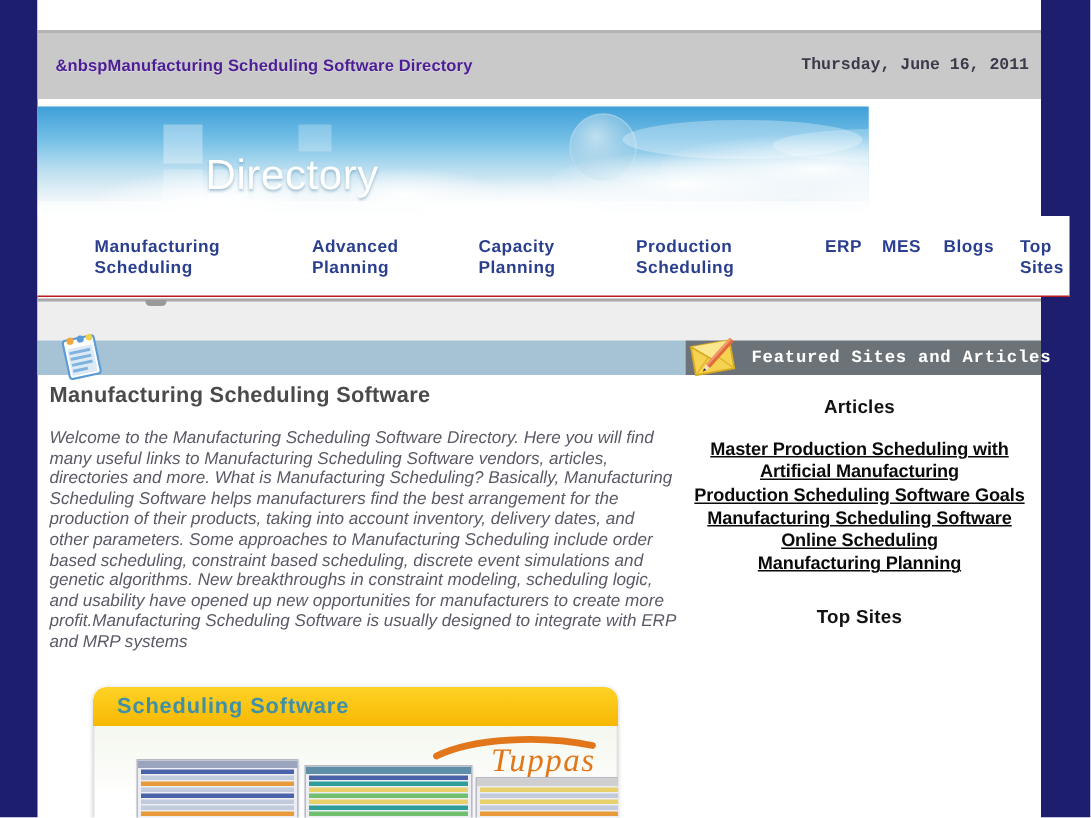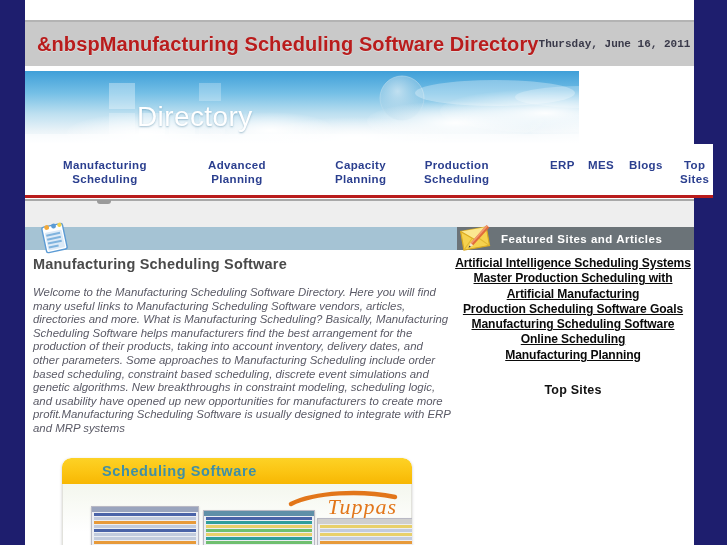--- a/index.html
+++ b/index.html
@@ -47,22 +47,22 @@
     left: 25px; top: 20px;
     width: 669px; height: 46px;
     background: #c9c9c9;
     border-top: 2px solid #b3b3b3;
     box-sizing: border-box;
     display: flex;
     align-items: center;
     justify-content: space-between;
   }
   .site-title {
-    color: #b91c1c;
-    font-size: 20px;
+    color: #4c1d95;
+    font-size: 11px;
     font-weight: bold;
     margin-left: 12px;
     letter-spacing: .1px;
     text-shadow: 0 1px 0 rgba(255,255,255,.35);
     white-space: nowrap;
   }
   .site-date {
     color: #3a3a4a;
     font-size: 11px;
     font-weight: bold;
@@ -89,23 +89,22 @@
     letter-spacing: .4px;
     text-shadow: 0 1px 2px rgba(90,140,170,.55);
   }
 
   
   .nav {
     position: absolute;
     left: 25px; top: 144px;
     width: 688px; height: 54px;
     background: #ffffff;
-    border-bottom: 3px solid #b91c1c;
+    border-bottom: 1px solid #b91c1c;
     box-sizing: border-box;
-    text-align: center;
   }
   .nav-item {
     position: absolute;
     top: 14px;
     color: #2b3f8f;
     font-size: 11.5px;
     font-weight: bold;
     line-height: 14px;
     letter-spacing: .35px;
     text-decoration: none;
@@ -143,20 +142,21 @@
     display: flex;
     align-items: center;
   }
   .featured-label {
     color: #ffffff;
     font-size: 11.5px;
     font-weight: bold;
     letter-spacing: .5px;
     margin-left: 44px;
     white-space: nowrap;
+    font-family: Liberation Mono, monospace;
   }
   .icon-note {
     position: absolute;
     left: 38px; top: 221px;
     width: 34px; height: 34px;
   }
   .icon-envelope {
     position: absolute;
     left: 457px; top: 220px;
     width: 36px; height: 36px;
@@ -191,21 +191,20 @@
     border-radius: 9px;
     overflow: hidden;
     box-shadow: 0 1px 3px rgba(0,0,0,.22);
   }
   .ad-head {
     height: 26px;
     background: linear-gradient(to bottom, #fdd226 0%, #fbc412 55%, #f7b703 100%);
     border-radius: 9px 9px 0 0;
     display: flex;
     align-items: center;
-    padding-left: 24px;
   }
   .ad-head-text {
     color: #3f8fa6;
     font-size: 14.5px;
     font-weight: bold;
     margin-left: 16px;
     letter-spacing: .6px;
   }
   .ad-body {
     position: relative;
@@ -334,21 +333,21 @@
       </g>
     </svg>
     <div class="banner-word">Directory</div>
   </div>
 
   <div class="nav">
     <a class="nav-item" style="left:38px">Manufacturing
 Scheduling</a>
     <a class="nav-item" style="left:183px">Advanced
 Planning</a>
-    <a class="nav-item" style="left:310px">Capacity
+    <a class="nav-item" style="left:294px">Capacity
 Planning</a>
     <a class="nav-item" style="left:399px">Production
 Scheduling</a>
     <a class="nav-item" style="left:525px">ERP</a>
     <a class="nav-item" style="left:563px">MES</a>
     <a class="nav-item" style="left:604px">Blogs</a>
     <a class="nav-item" style="left:655px">Top
 Sites</a>
   </div>
 
@@ -435,21 +434,21 @@
             <i></i>
             <i class="yel"></i>
             <i></i>
             <i class="org"></i>
         </div>
       </div>
     </div>
   </div>
 
   <div class="main-right">
-    <a class="art-link">Artificial Intelligence Scheduling Systems</a>
+    <div class="col-h">Articles</div>
     <a class="art-link">Master Production Scheduling with Artificial Manufacturing</a>
     <a class="art-link">Production Scheduling Software Goals</a>
     <a class="art-link">Manufacturing Scheduling Software</a>
     <a class="art-link">Online Scheduling</a>
     <a class="art-link">Manufacturing Planning</a>
 
     <div class="col-h second">Top Sites</div>
 
   </div>
 

